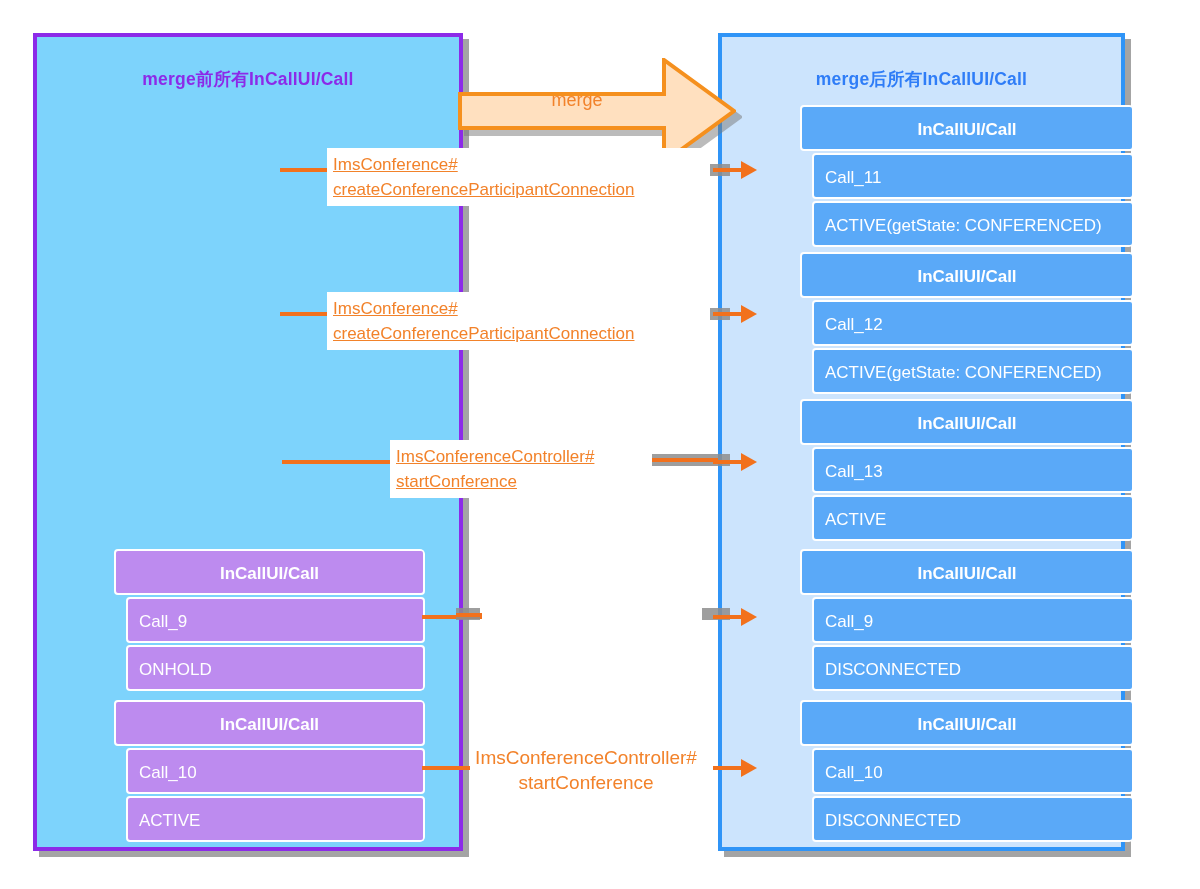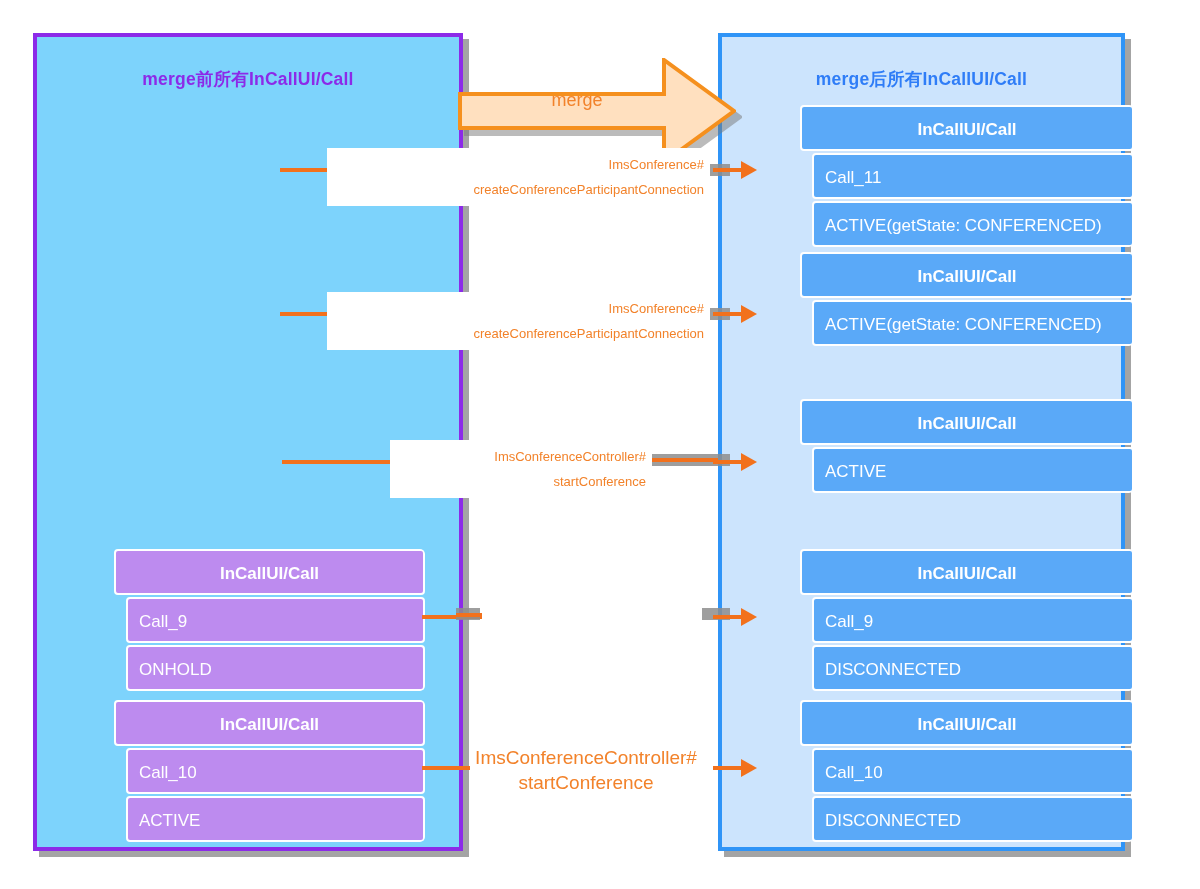--- a/index.html
+++ b/index.html
@@ -131,25 +131,26 @@
     height: 12px;
     background: #8d8d8d;
     opacity: 0.85;
   }
 
   
   .callout {
     position: absolute;
     background: #ffffff;
     color: #f2822a;
-    font-size: 13px;
+    font-size: 17px;
     line-height: 25px;
-    text-align: right;
+    text-align: left;
     padding: 4px 6px;
     white-space: nowrap;
+    text-decoration: underline;
   }
   .callout-plain {
     position: absolute;
     color: #f2822a;
     font-size: 19px;
     line-height: 25px;
     text-align: center;
     white-space: nowrap;
   }
   .callout .l1, .callout .l2,
@@ -180,25 +181,27 @@
     <div class="panel-title">merge后所有InCallUI/Call</div>
 
     <div class="card card-right card-blue" style="left:34px; top:68px;">
       <div class="card-row row-header">InCallUI/Call</div>
       <div class="card-row row-body">Call_11</div>
       <div class="card-row row-body">ACTIVE(getState: CONFERENCED)</div>
     </div>
 
     <div class="card card-right card-blue" style="left:34px; top:215px;">
       <div class="card-row row-header">InCallUI/Call</div>
+      <div class="card-row row-body">Call_12</div>
       <div class="card-row row-body">ACTIVE(getState: CONFERENCED)</div>
     </div>
 
     <div class="card card-right card-blue" style="left:34px; top:362px;">
       <div class="card-row row-header">InCallUI/Call</div>
+      <div class="card-row row-body">Call_13</div>
       <div class="card-row row-body">ACTIVE</div>
     </div>
 
     <div class="card card-right card-blue" style="left:34px; top:512px;">
       <div class="card-row row-header">InCallUI/Call</div>
       <div class="card-row row-body">Call_9</div>
       <div class="card-row row-body">DISCONNECTED</div>
     </div>
 
     <div class="card card-right card-blue" style="left:34px; top:663px;">

